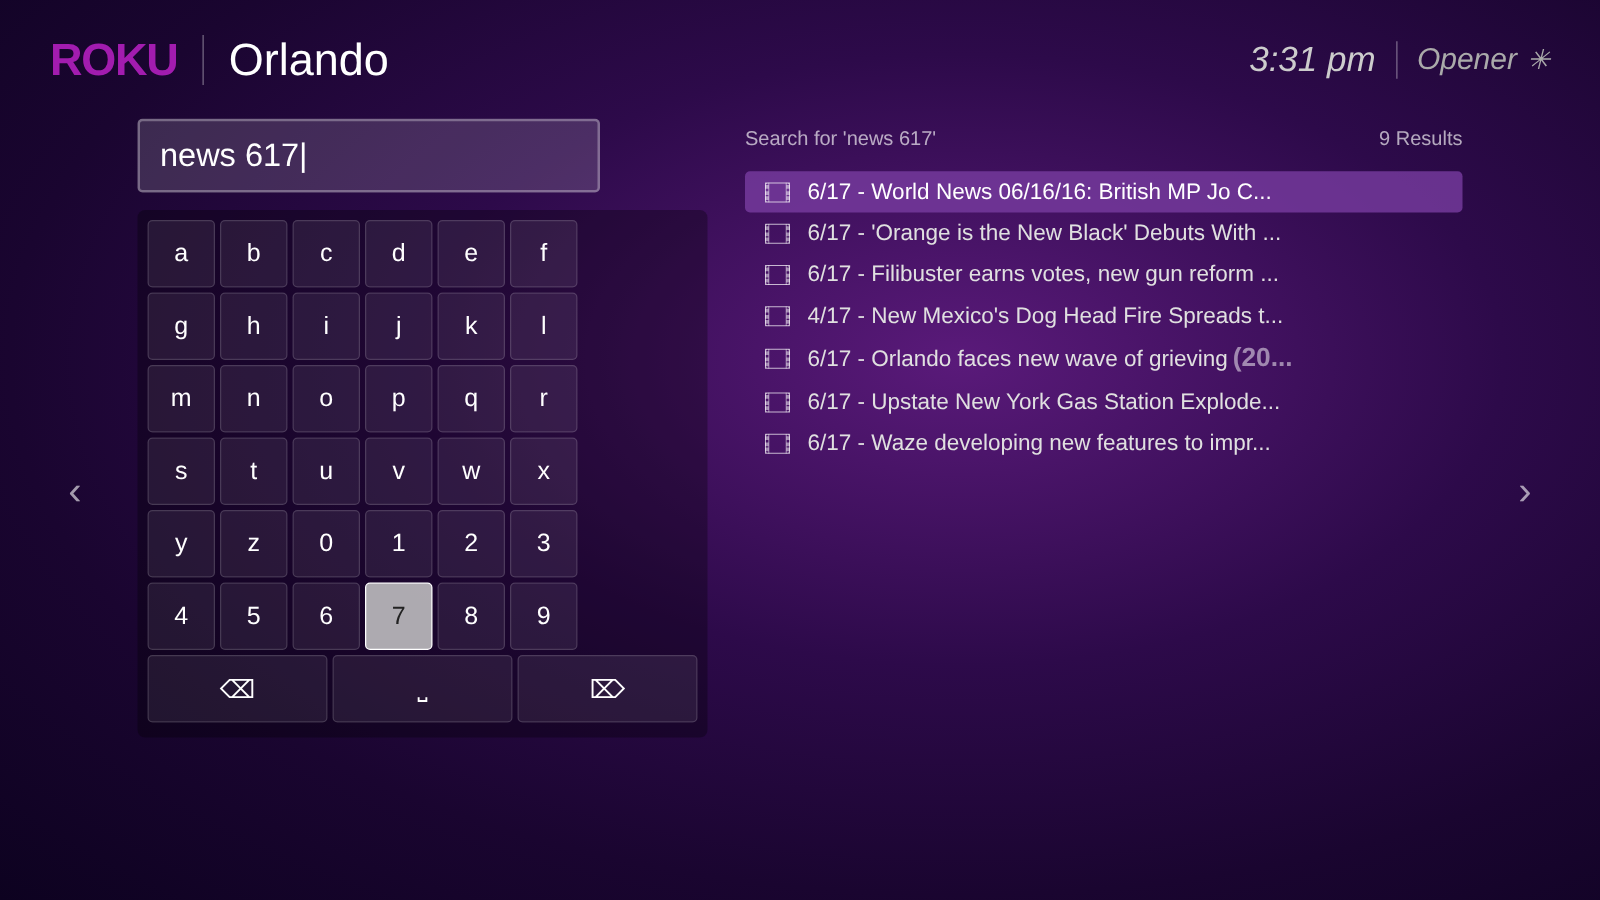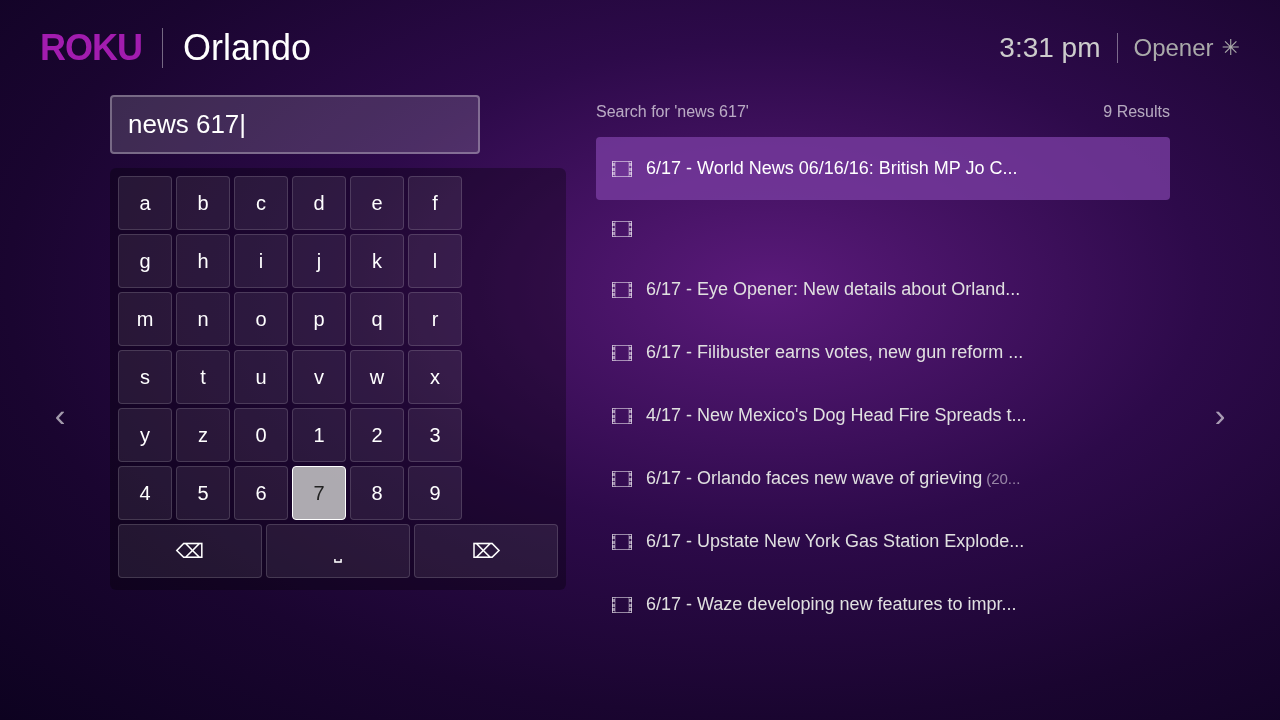--- a/index.html
+++ b/index.html
@@ -40,20 +40,21 @@
       font-size: 36px;
       font-weight: 300;
       color: #fff;
     }
 
     .header-right {
       margin-left: auto;
       display: flex;
       align-items: center;
       gap: 16px;
+      font-style: italic;
     }
 
     .clock {
       font-size: 28px;
       font-weight: 300;
       color: #ccc;
     }
 
     .header-right-divider {
       width: 1px;
@@ -181,21 +182,21 @@
       align-items: center;
       padding: 8px 0 16px 0;
       color: rgba(255,255,255,0.65);
       font-size: 16px;
     }
 
     .result-item {
       display: flex;
       align-items: center;
       gap: 14px;
-      padding: 21px 16px;
+      padding: 6px 16px;
       border-radius: 4px;
       cursor: pointer;
       font-size: 18px;
       color: #e0e0e0;
     }
 
     .result-item.selected {
       background: rgba(120, 60, 160, 0.8);
       color: #fff;
     }
@@ -208,22 +209,23 @@
 
     .result-text {
       font-size: 18px;
       white-space: nowrap;
       overflow: hidden;
       text-overflow: ellipsis;
     }
 
     .result-count-badge {
       color: rgba(255,255,255,0.5);
-      font-size: 15px;
+      font-size: 21px;
       margin-left: 4px;
+      font-weight: bold;
     }
 
     
     .nav-arrow-right {
       display: flex;
       align-items: center;
       justify-content: center;
       width: 40px;
       font-size: 32px;
       color: rgba(255,255,255,0.6);
@@ -366,36 +368,21 @@
       <rect x="0" y="2" width="3" height="3" fill="rgba(255,255,255,0.5)"></rect>
       <rect x="0" y="7" width="3" height="3" fill="rgba(255,255,255,0.5)"></rect>
       <rect x="0" y="11" width="3" height="3" fill="rgba(255,255,255,0.5)"></rect>
       <rect x="17" y="2" width="3" height="3" fill="rgba(255,255,255,0.5)"></rect>
       <rect x="17" y="7" width="3" height="3" fill="rgba(255,255,255,0.5)"></rect>
       <rect x="17" y="11" width="3" height="3" fill="rgba(255,255,255,0.5)"></rect>
       <line x1="3" y1="0" x2="3" y2="16" stroke="rgba(255,255,255,0.4)" stroke-width="1"></line>
       <line x1="17" y1="0" x2="17" y2="16" stroke="rgba(255,255,255,0.4)" stroke-width="1"></line>
     </svg>
           </span>
-        </div>
-        <div class="result-item">
-          <span class="film-icon film-svg">
-            <svg width="20" height="16" viewBox="0 0 20 16" fill="none" xmlns="http://www.w3.org/2000/svg">
-      <rect x="0" y="0" width="20" height="16" rx="2" fill="none" stroke="rgba(255,255,255,0.7)" stroke-width="1.5"></rect>
-      <rect x="0" y="2" width="3" height="3" fill="rgba(255,255,255,0.5)"></rect>
-      <rect x="0" y="7" width="3" height="3" fill="rgba(255,255,255,0.5)"></rect>
-      <rect x="0" y="11" width="3" height="3" fill="rgba(255,255,255,0.5)"></rect>
-      <rect x="17" y="2" width="3" height="3" fill="rgba(255,255,255,0.5)"></rect>
-      <rect x="17" y="7" width="3" height="3" fill="rgba(255,255,255,0.5)"></rect>
-      <rect x="17" y="11" width="3" height="3" fill="rgba(255,255,255,0.5)"></rect>
-      <line x1="3" y1="0" x2="3" y2="16" stroke="rgba(255,255,255,0.4)" stroke-width="1"></line>
-      <line x1="17" y1="0" x2="17" y2="16" stroke="rgba(255,255,255,0.4)" stroke-width="1"></line>
-    </svg>
-          </span>
-          <span class="result-text">6/17 - Eye Opener: New details about Orland...</span>
+          <span class="result-text">6/17 - 'Orange is the New Black' Debuts With ...</span>
         </div>
         <div class="result-item">
           <span class="film-icon film-svg">
             <svg width="20" height="16" viewBox="0 0 20 16" fill="none" xmlns="http://www.w3.org/2000/svg">
       <rect x="0" y="0" width="20" height="16" rx="2" fill="none" stroke="rgba(255,255,255,0.7)" stroke-width="1.5"></rect>
       <rect x="0" y="2" width="3" height="3" fill="rgba(255,255,255,0.5)"></rect>
       <rect x="0" y="7" width="3" height="3" fill="rgba(255,255,255,0.5)"></rect>
       <rect x="0" y="11" width="3" height="3" fill="rgba(255,255,255,0.5)"></rect>
       <rect x="17" y="2" width="3" height="3" fill="rgba(255,255,255,0.5)"></rect>
       <rect x="17" y="7" width="3" height="3" fill="rgba(255,255,255,0.5)"></rect>

